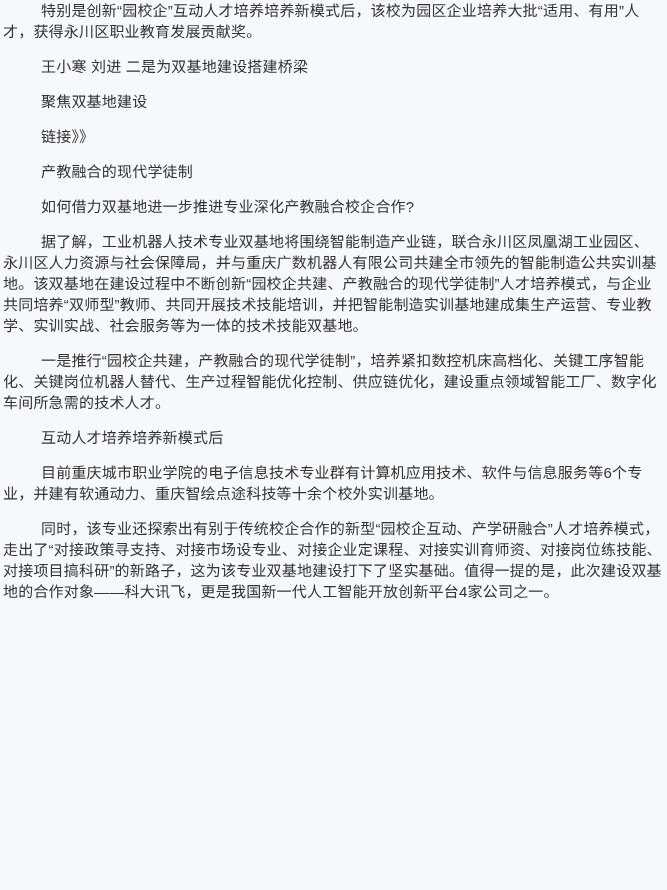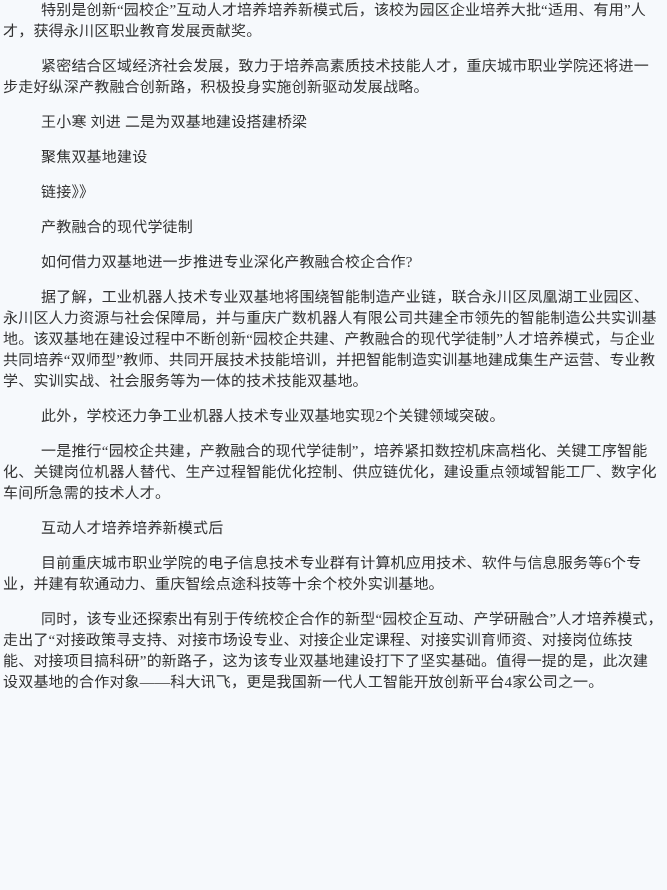--- a/index.html
+++ b/index.html
@@ -12,42 +12,40 @@
     background: #f6f9fc;
     overflow-x: hidden;
   }
   .article {
     box-sizing: border-box;
     width: 667px;
     padding: 0 4px 18px 3px;
   }
   .article p {
     margin: 14px 0;
-    font-family: Liberation Serif, serif;
+    font-family: Liberation Sans, sans-serif;
     font-size: 15px;
     line-height: 21px;
     color: #333333;
     text-indent: 38px;
     letter-spacing: 0.2px;
     word-break: break-all;
   }
   .article p:first-child {
     margin-top: 0;
   }
 </style>
 </head>
 <body style="background: rgb(246, 249, 252);">
 
 <div class="article">
   <p>特别是创新“园校企”互动人才培养培养新模式后，该校为园区企业培养大批“适用、有用”人才，获得永川区职业教育发展贡献奖。</p>
-  <p>紧密结合区域经济社会发展，致力于培养高素质技术技能人才，重庆城市职业学院还将进一步走好纵深产教融合创新路，积极投身实施创新驱动发展战略。</p>
   <p>王小寒 刘进 二是为双基地建设搭建桥梁</p>
   <p>聚焦双基地建设</p>
   <p>链接》》</p>
   <p>产教融合的现代学徒制</p>
   <p>如何借力双基地进一步推进专业深化产教融合校企合作?</p>
   <p>据了解，工业机器人技术专业双基地将围绕智能制造产业链，联合永川区凤凰湖工业园区、永川区人力资源与社会保障局，并与重庆广数机器人有限公司共建全市领先的智能制造公共实训基地。该双基地在建设过程中不断创新“园校企共建、产教融合的现代学徒制”人才培养模式，与企业共同培养“双师型”教师、共同开展技术技能培训，并把智能制造实训基地建成集生产运营、专业教学、实训实战、社会服务等为一体的技术技能双基地。</p>
-  <p>此外，学校还力争工业机器人技术专业双基地实现2个关键领域突破。</p>
   <p>一是推行“园校企共建，产教融合的现代学徒制”，培养紧扣数控机床高档化、关键工序智能化、关键岗位机器人替代、生产过程智能优化控制、供应链优化，建设重点领域智能工厂、数字化车间所急需的技术人才。</p>
   <p>互动人才培养培养新模式后</p>
   <p>目前重庆城市职业学院的电子信息技术专业群有计算机应用技术、软件与信息服务等6个专业，并建有软通动力、重庆智绘点途科技等十余个校外实训基地。</p>
   <p>同时，该专业还探索出有别于传统校企合作的新型“园校企互动、产学研融合”人才培养模式，走出了“对接政策寻支持、对接市场设专业、对接企业定课程、对接实训育师资、对接岗位练技能、对接项目搞科研”的新路子，这为该专业双基地建设打下了坚实基础。值得一提的是，此次建设双基地的合作对象——科大讯飞，更是我国新一代人工智能开放创新平台4家公司之一。</p>
 </div>
 
 </body></html>

